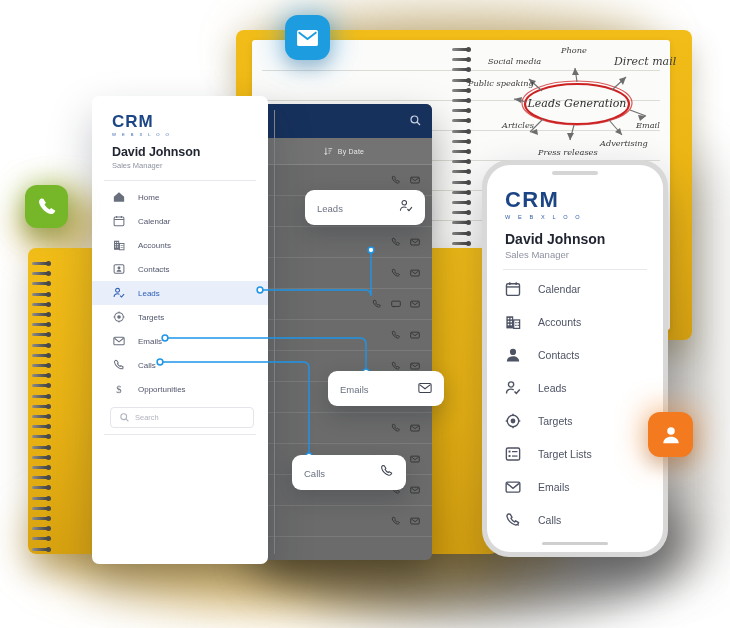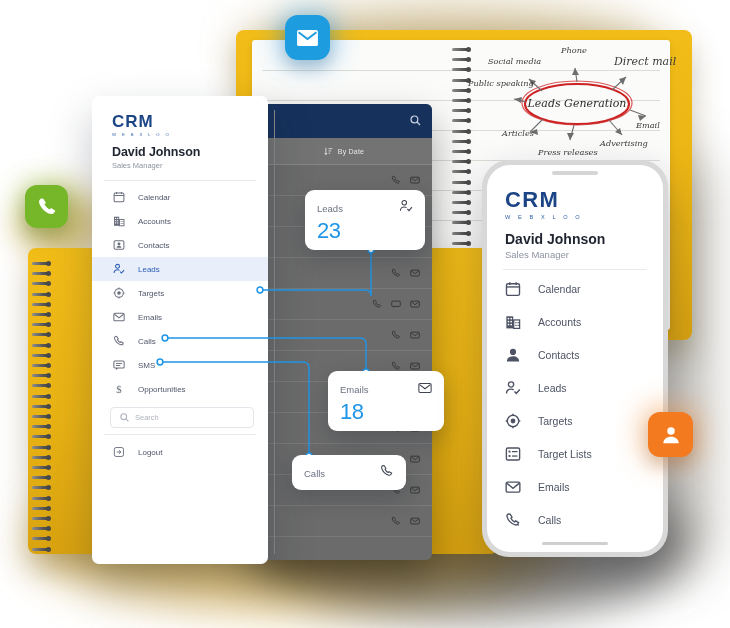--- a/index.html
+++ b/index.html
@@ -170,21 +170,21 @@
         <polygon points="104,96 101,89 108,89"></polygon>
           <polygon points="156,91 149,88 154,84"></polygon>
       </g>
     </svg>
     <div class="mm-center">Leads Generation</div>
     <div class="mm-word" style="left:22px;top:12px;font-size:8.2px;">Social media</div>
     <div class="mm-word" style="left:95px;top:1px;font-size:8.2px;">Phone</div>
     <div class="mm-word" style="left:148px;top:11px;font-size:11px;font-style:italic;">Direct mail</div>
     <div class="mm-word" style="left:2px;top:34px;font-size:8.2px;">Public speaking</div>
     <div class="mm-word" style="left:170px;top:76px;font-size:8.2px;">Email</div>
-    <div class="mm-word" style="left:36px;top:84px;font-size:8.2px;">Articles</div>
+    <div class="mm-word" style="left:36px;top:76px;font-size:8.2px;">Articles</div>
     <div class="mm-word" style="left:72px;top:103px;font-size:8.2px;">Press releases</div>
     <div class="mm-word" style="left:134px;top:94px;font-size:8.2px;">Advertising</div>
   </div>
 
   <div class="notebook nb-yellow nb-left"></div>
   <div class="spiral" id="spiralLeft" style="left: 32px; top: 262px;">
       <div class="ring" style="top: 0px; left: 0px; width: 18px;"></div>
       <div class="ring" style="top: 10.2px; left: 0px; width: 18px;"></div>
       <div class="ring" style="top: 20.4px; left: 0px; width: 18px;"></div>
       <div class="ring" style="top: 30.6px; left: 0px; width: 18px;"></div>
@@ -357,20 +357,28 @@
       <div class="logo-crm">CRM</div>
       <div class="logo-sub">W E B X L O O</div>
     </div>
     <div class="crm-name">David Johnson</div>
     <div class="crm-role">Sales Manager</div>
     <div class="crm-sep"></div>
     <div id="navList">
         <div class="navitem">
           <span class="navicon">
             <svg width="12" height="12" viewBox="0 0 14 14">
+              <polygon points="7,1.6 13,6.6 13,12.6 1,12.6 1,6.6" fill="#6a6f7d"></polygon>
+            </svg>
+          </span>
+          <span class="nlabel">Home</span>
+        </div>
+        <div class="navitem">
+          <span class="navicon">
+            <svg width="12" height="12" viewBox="0 0 14 14">
               <rect x="1.3" y="2.4" width="11.4" height="10.2" rx="1.4" fill="none" stroke="#6a6f7d" stroke-width="1.2"></rect>
               <line x1="1.3" y1="5.2" x2="12.7" y2="5.2" stroke="#6a6f7d" stroke-width="1.2"></line>
               <line x1="4.2" y1="1.1" x2="4.2" y2="3.4" stroke="#6a6f7d" stroke-width="1.2"></line>
               <line x1="9.8" y1="1.1" x2="9.8" y2="3.4" stroke="#6a6f7d" stroke-width="1.2"></line>
             </svg>
           </span>
           <span class="nlabel">Calendar</span>
         </div>
         <div class="navitem">
           <span class="navicon">
@@ -444,59 +452,38 @@
             <svg width="12" height="12" viewBox="0 0 14 14">
               <path d="M2.9,1.6C2,2.1,1.5,3.1,1.8,4.1c.7,3.2,4,6.5,7.2,7.2c1,.2,2-.3,2.5-1.2l.4-.8l-2.6-1.6l-.9,1c-1.3-.6-2.6-1.9-3.2-3.2l1-.9l-1.6-2.6z" fill="none" stroke="#6a6f7d" stroke-width="1.2" stroke-linejoin="round"></path>
               <circle cx="11.6" cy="11.4" r=".7" fill="#6a6f7d"></circle>
             </svg>
           </span>
           <span class="nlabel">Calls</span>
         </div>
         <div class="navitem">
           <span class="navicon">
             <svg width="12" height="12" viewBox="0 0 14 14">
-              <rect x="1" y="2.4" width="12" height="8.2" rx="1.3" fill="none" stroke="#6a6f7d" stroke-width="1.2"></rect>
-              <polygon points="3.4,10.4 3.4,12.9 6.2,10.4" fill="#6a6f7d"></polygon>
-              <line x1="3.4" y1="5.3" x2="10.6" y2="5.3" stroke="#6a6f7d" stroke-width="1.1"></line>
-              <line x1="3.4" y1="7.6" x2="8.4" y2="7.6" stroke="#6a6f7d" stroke-width="1.1"></line>
-            </svg>
-          </span>
-          <span class="nlabel">SMS</span>
-        </div>
-        <div class="navitem">
-          <span class="navicon">
-            <svg width="12" height="12" viewBox="0 0 14 14">
               <text x="7" y="11.4" text-anchor="middle" font-family="Liberation Serif, serif" font-size="12.5" fill="#6a6f7d">$</text>
             </svg>
           </span>
           <span class="nlabel">Opportunities</span>
         </div>
       </div>
 
     <div class="searchbox">
       <svg width="9" height="9">
         <circle cx="3.7" cy="3.7" r="2.9" fill="none" stroke="#b0b4bf" stroke-width="1.1"></circle>
         <line x1="5.9" y1="5.9" x2="8.4" y2="8.4" stroke="#b0b4bf" stroke-width="1.1"></line>
       </svg>
       <span title="Search">Search</span>
     </div>
 
 
     <div class="crm-sep2"></div>
 
-    <div class="navitem" style="height:26px;">
-      <span class="navicon">
-        <svg width="12" height="12" viewBox="0 0 14 14">
-            <rect x="1.6" y="1.8" width="10.6" height="10.4" rx="2" fill="none" stroke="#6a6f7d" stroke-width="1.1"></rect>
-            <line x1="4.4" y1="7" x2="9" y2="7" stroke="#6a6f7d" stroke-width="1.1"></line>
-            <polyline points="6.9,4.9 9.2,7 6.9,9.1" fill="none" stroke="#6a6f7d" stroke-width="1.1"></polyline>
-          </svg>
-      </span>
-      <span class="nlabel">Logout</span>
-    </div>
   </div>
 
   <svg class="conn">
     <g fill="none" stroke="#1e95e8" stroke-width="1.4">
       <path d="M260,290 H365 Q371,290 371,296 V250"></path>
       <path d="M165,338 H360 Q366,338 366,344 V372"></path>
       <path d="M160,362 H303 Q309,362 309,368 V456"></path>
     </g>
     <g fill="#ffffff" stroke="#1e95e8" stroke-width="1.5">
       <circle cx="260" cy="290" r="2.9"></circle>
@@ -512,34 +499,32 @@
     <div class="srow">
       <span class="slabel">Leads</span>
       <span>
         <svg width="14" height="14" viewBox="0 0 16 16">
             <circle cx="6" cy="4.3" r="2.6" fill="none" stroke="#3e4350" stroke-width="1.2"></circle>
             <path d="M1.6,13.4c0-2.7,2-4.3,4.4-4.3c1,0,1.9,.25,2.6,.7" fill="none" stroke="#3e4350" stroke-width="1.2"></path>
             <polyline points="9.6,11.4 11.4,13.2 14.8,9.4" fill="none" stroke="#3e4350" stroke-width="1.3"></polyline>
           </svg>
       </span>
     </div>
-    <div class="sval">23</div>
   </div>
 
   <div class="stat card-emails">
     <div class="srow">
       <span class="slabel">Emails</span>
       <span>
         <svg width="14" height="12" viewBox="0 0 16 13">
             <rect x="1" y="1.3" width="14" height="10.4" rx="1.4" fill="none" stroke="#3e4350" stroke-width="1.2"></rect>
             <polyline points="1.8,2.6 8,7.4 14.2,2.6" fill="none" stroke="#3e4350" stroke-width="1.2"></polyline>
           </svg>
       </span>
     </div>
-    <div class="sval">18</div>
   </div>
 
   <div class="stat card-calls">
     <div class="srow">
       <span class="slabel">Calls</span>
       <span>
         <svg width="14" height="14" viewBox="0 0 16 16">
             <path d="M3.2,1.8c-1,.6-1.6,1.7-1.3,2.9c.8,3.6,4.5,7.3,8.1,8.1c1.2,.3,2.3-.3,2.9-1.3l.5-.9l-3-1.9l-1,1.1c-1.5-.7-3-2.2-3.7-3.7l1.1-1l-1.9-3z" fill="none" stroke="#3e4350" stroke-width="1.2" stroke-linejoin="round"></path>
           </svg>
       </span>

